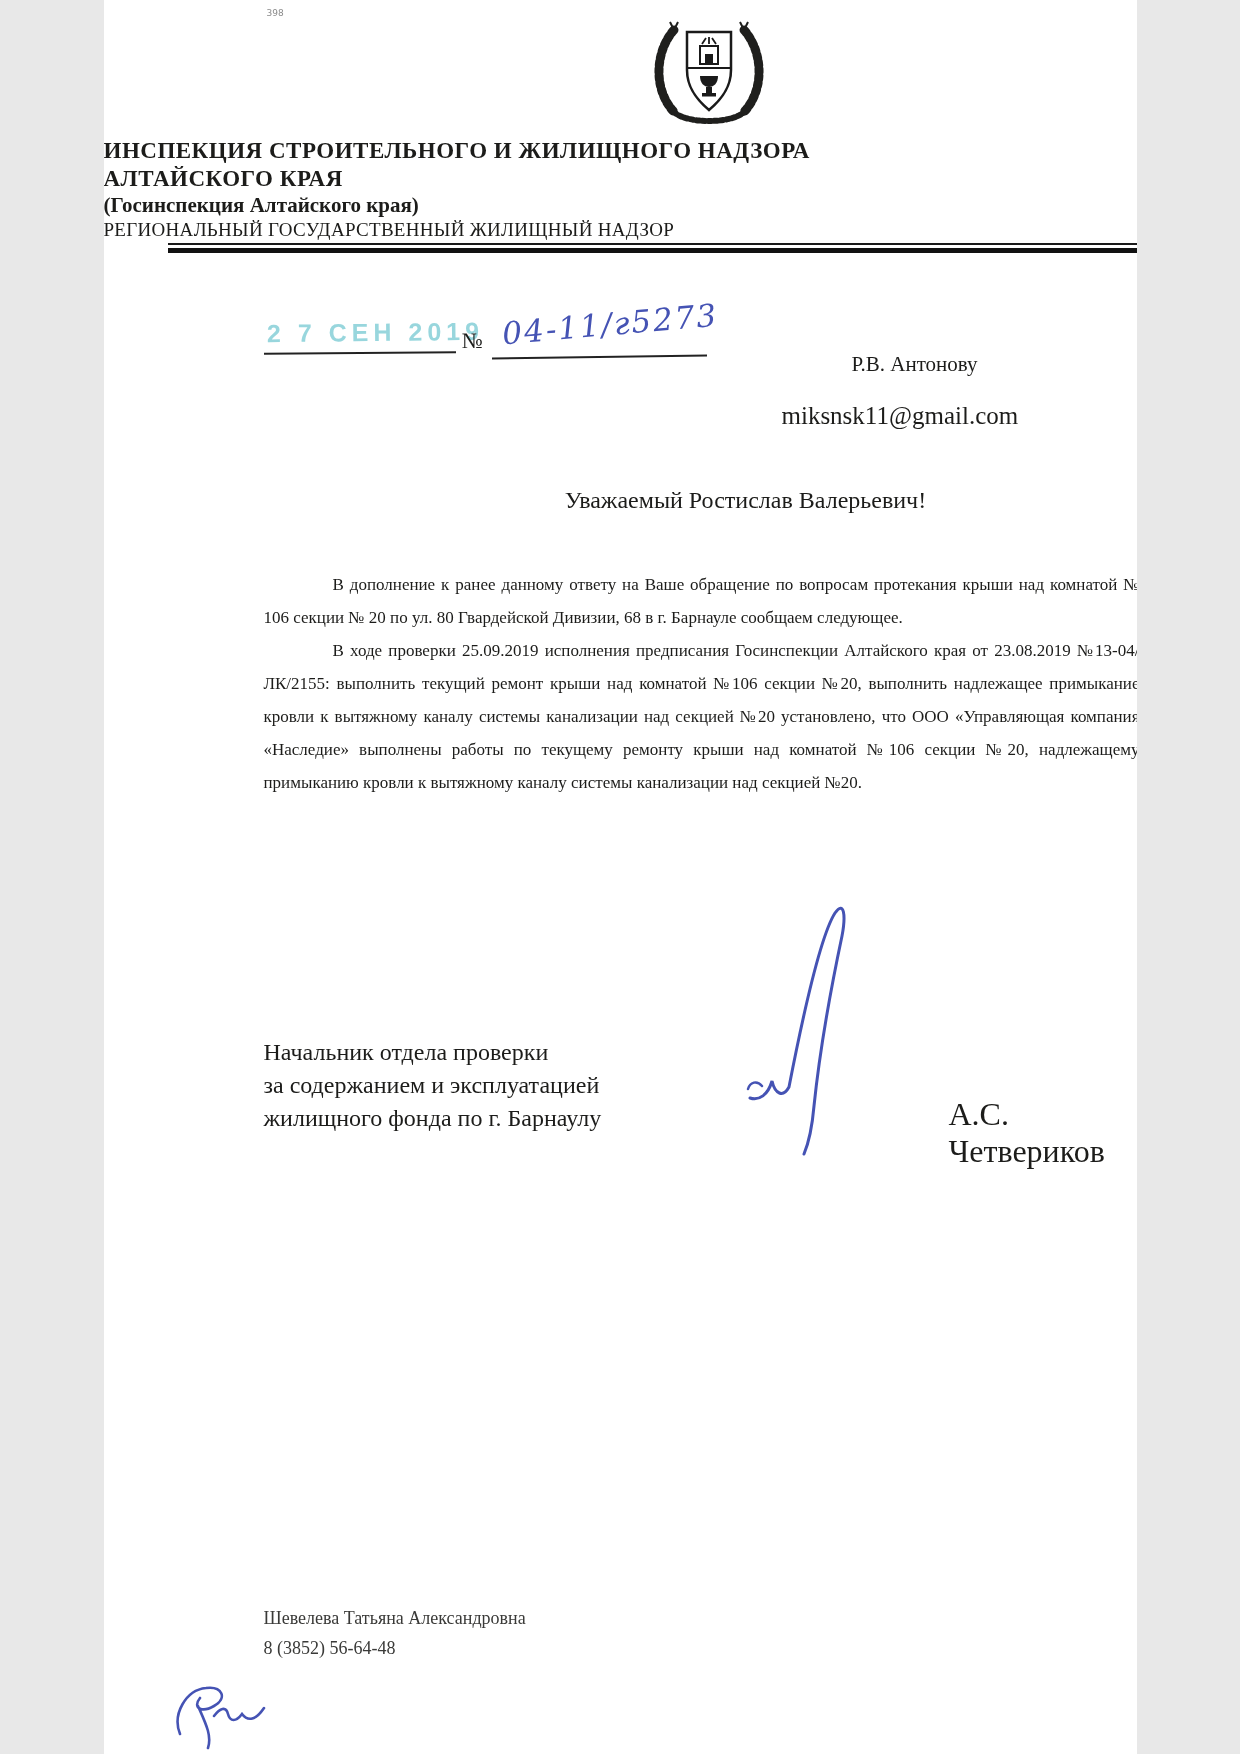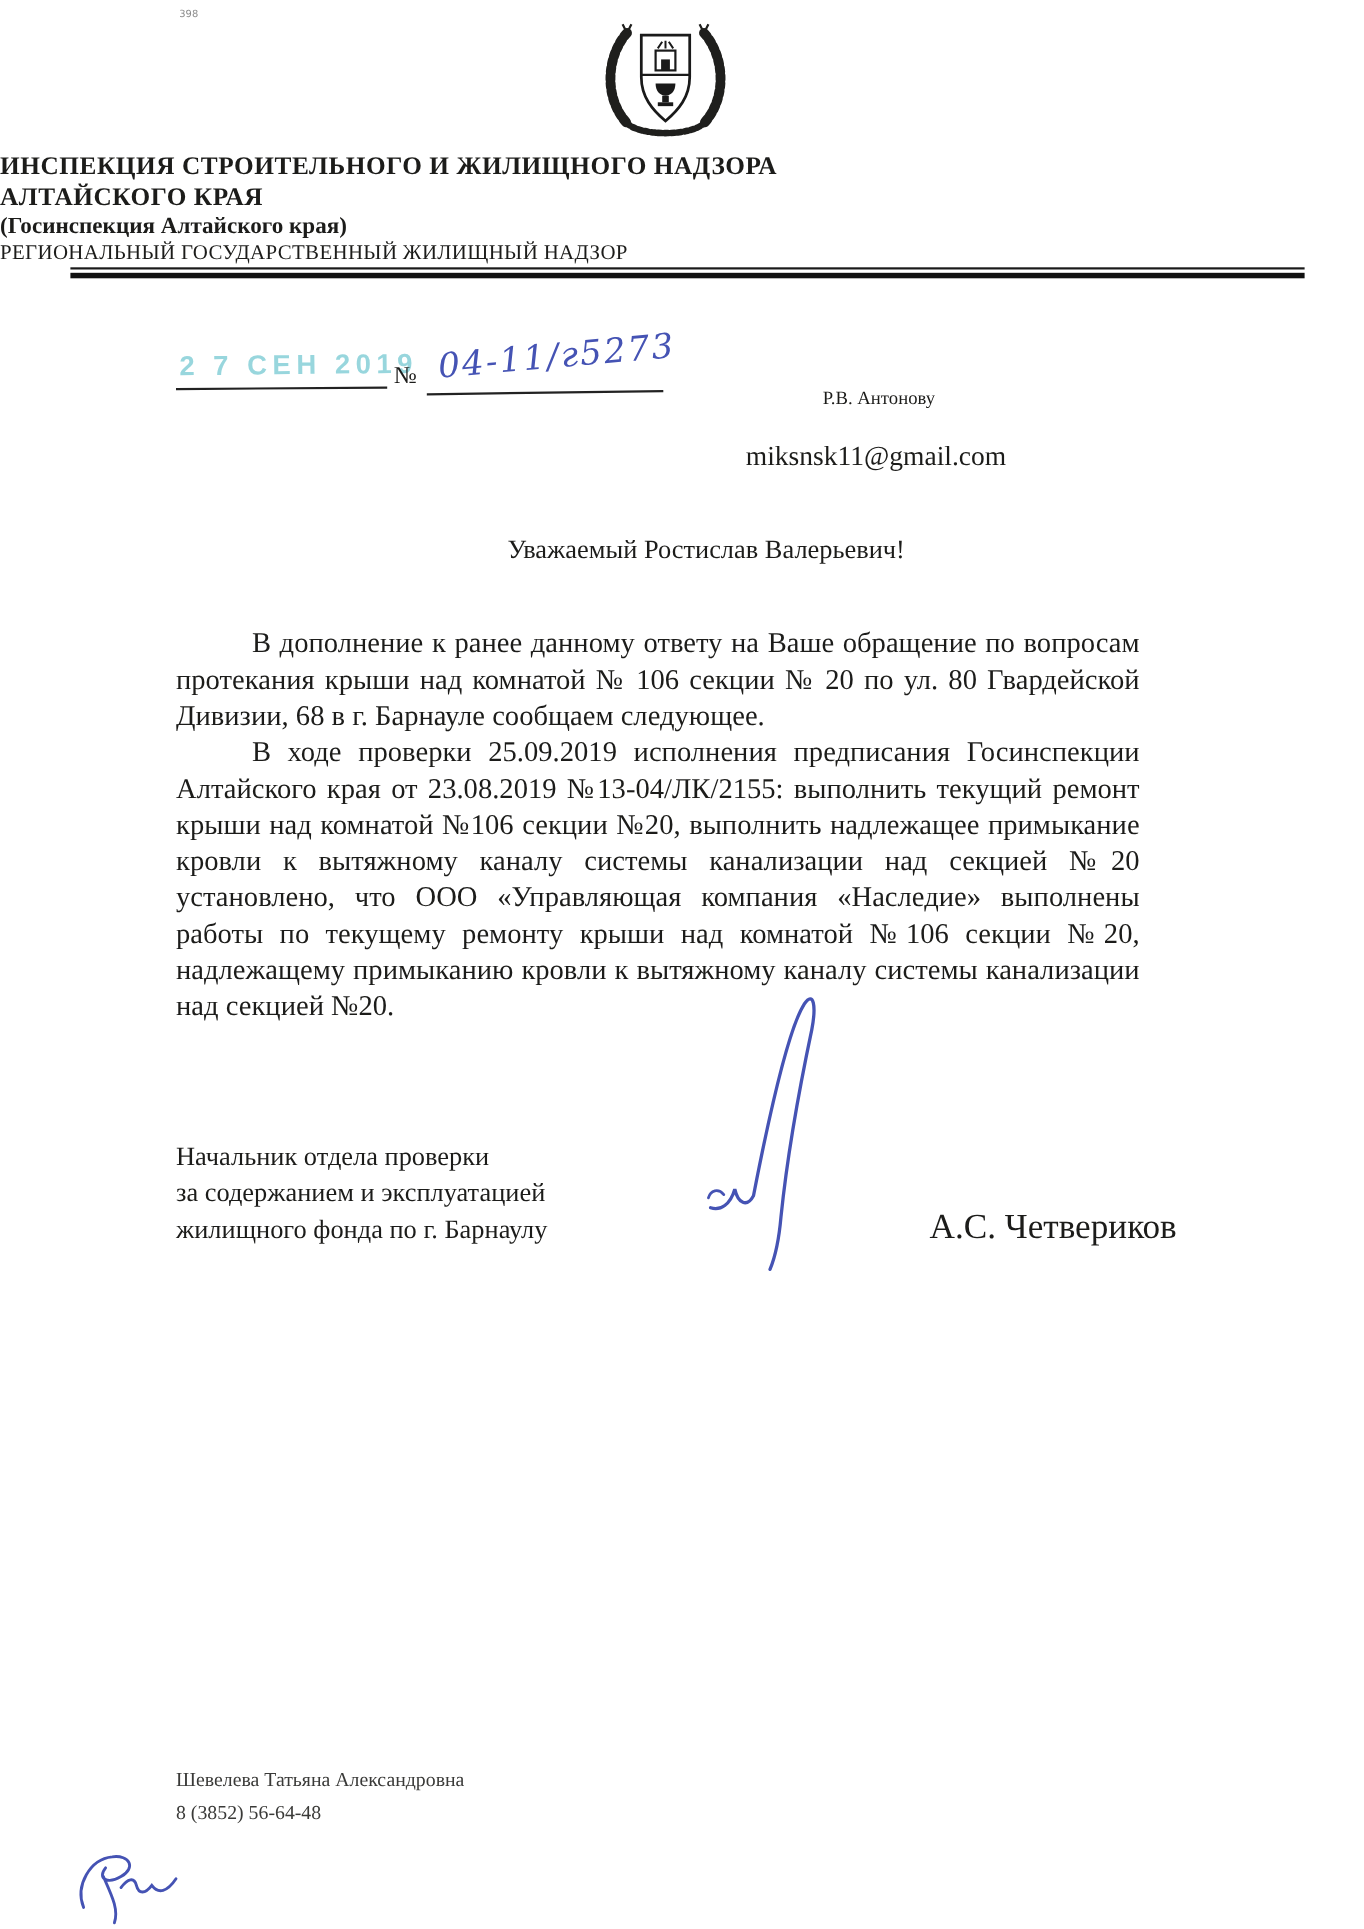--- a/index.html
+++ b/index.html
@@ -1,18 +1,18 @@
 <!DOCTYPE html>
 <html><head>
 <meta charset="utf-8">
 <style>
   html,body{margin:0;padding:0;background:#e8e8e8;}
   .page{
     position:relative;
-    width:1240px;height:1754px;
+    width:1033px;height:1754px;
     background:#ffffff;
     margin:0 auto;
     font-family:"Liberation Serif", serif;
     color:#1c1c1a;
     overflow:hidden;
   }
   .abs{position:absolute;}
   .corner-mark{left:163px;top:8px;font-size:9px;color:#8a8a8a;font-family:"DejaVu Sans",sans-serif;}
   .emblem{left:540px;top:16px;width:130px;height:118px;}
   .hdr{width:1240px;text-align:left;left:0;}
@@ -28,26 +28,26 @@
     font-family:"Liberation Sans",sans-serif;letter-spacing:5px;
     transform:rotate(-.6deg);opacity:.8;
   }
   .ref-line1{left:160px;top:352px;width:192px;height:2px;background:#222;transform:rotate(-.4deg);}
   .ref-no{left:358px;top:328px;font-size:22px;}
   .ref-line2{left:388px;top:356px;width:215px;height:2px;background:#222;transform:rotate(-.8deg);}
   .ref-hand{
     left:398px;top:306px;font-size:31px;font-style:italic;
     transform:rotate(-5deg);letter-spacing:2px;font-family:"DejaVu Serif",serif;
   }
-  .rcpt-name{left:748px;top:352px;font-size:17px;}
+  .rcpt-name{left:748px;top:352px;font-size:21px;}
   .rcpt-email{left:678px;top:402px;font-size:25px;}
   .salutation{left:0;top:487px;width:1240px;text-align:center;padding-left:44px;box-sizing:border-box;font-size:24px;}
   .body-text{
     left:160px;top:568px;width:876px;
-    font-size:26px;line-height:33px;text-align:justify;
+    font-size:17px;line-height:33px;text-align:justify;
   }
   .body-text p{margin:0;text-indent:69px;}
   .sig-title{left:160px;top:1036px;font-size:24px;line-height:33px;}
   .sig-ink{left:630px;top:898px;width:150px;height:270px;}
   .sig-name{left:845px;top:1096px;font-size:32px;}
   .ftr-name{left:160px;top:1608px;font-size:18px;color:#3a3a38;}
   .ftr-phone{left:160px;top:1638px;font-size:18px;color:#3a3a38;}
   .paraph-ink{left:66px;top:1676px;width:120px;height:78px;}
 </style>
 </head>

